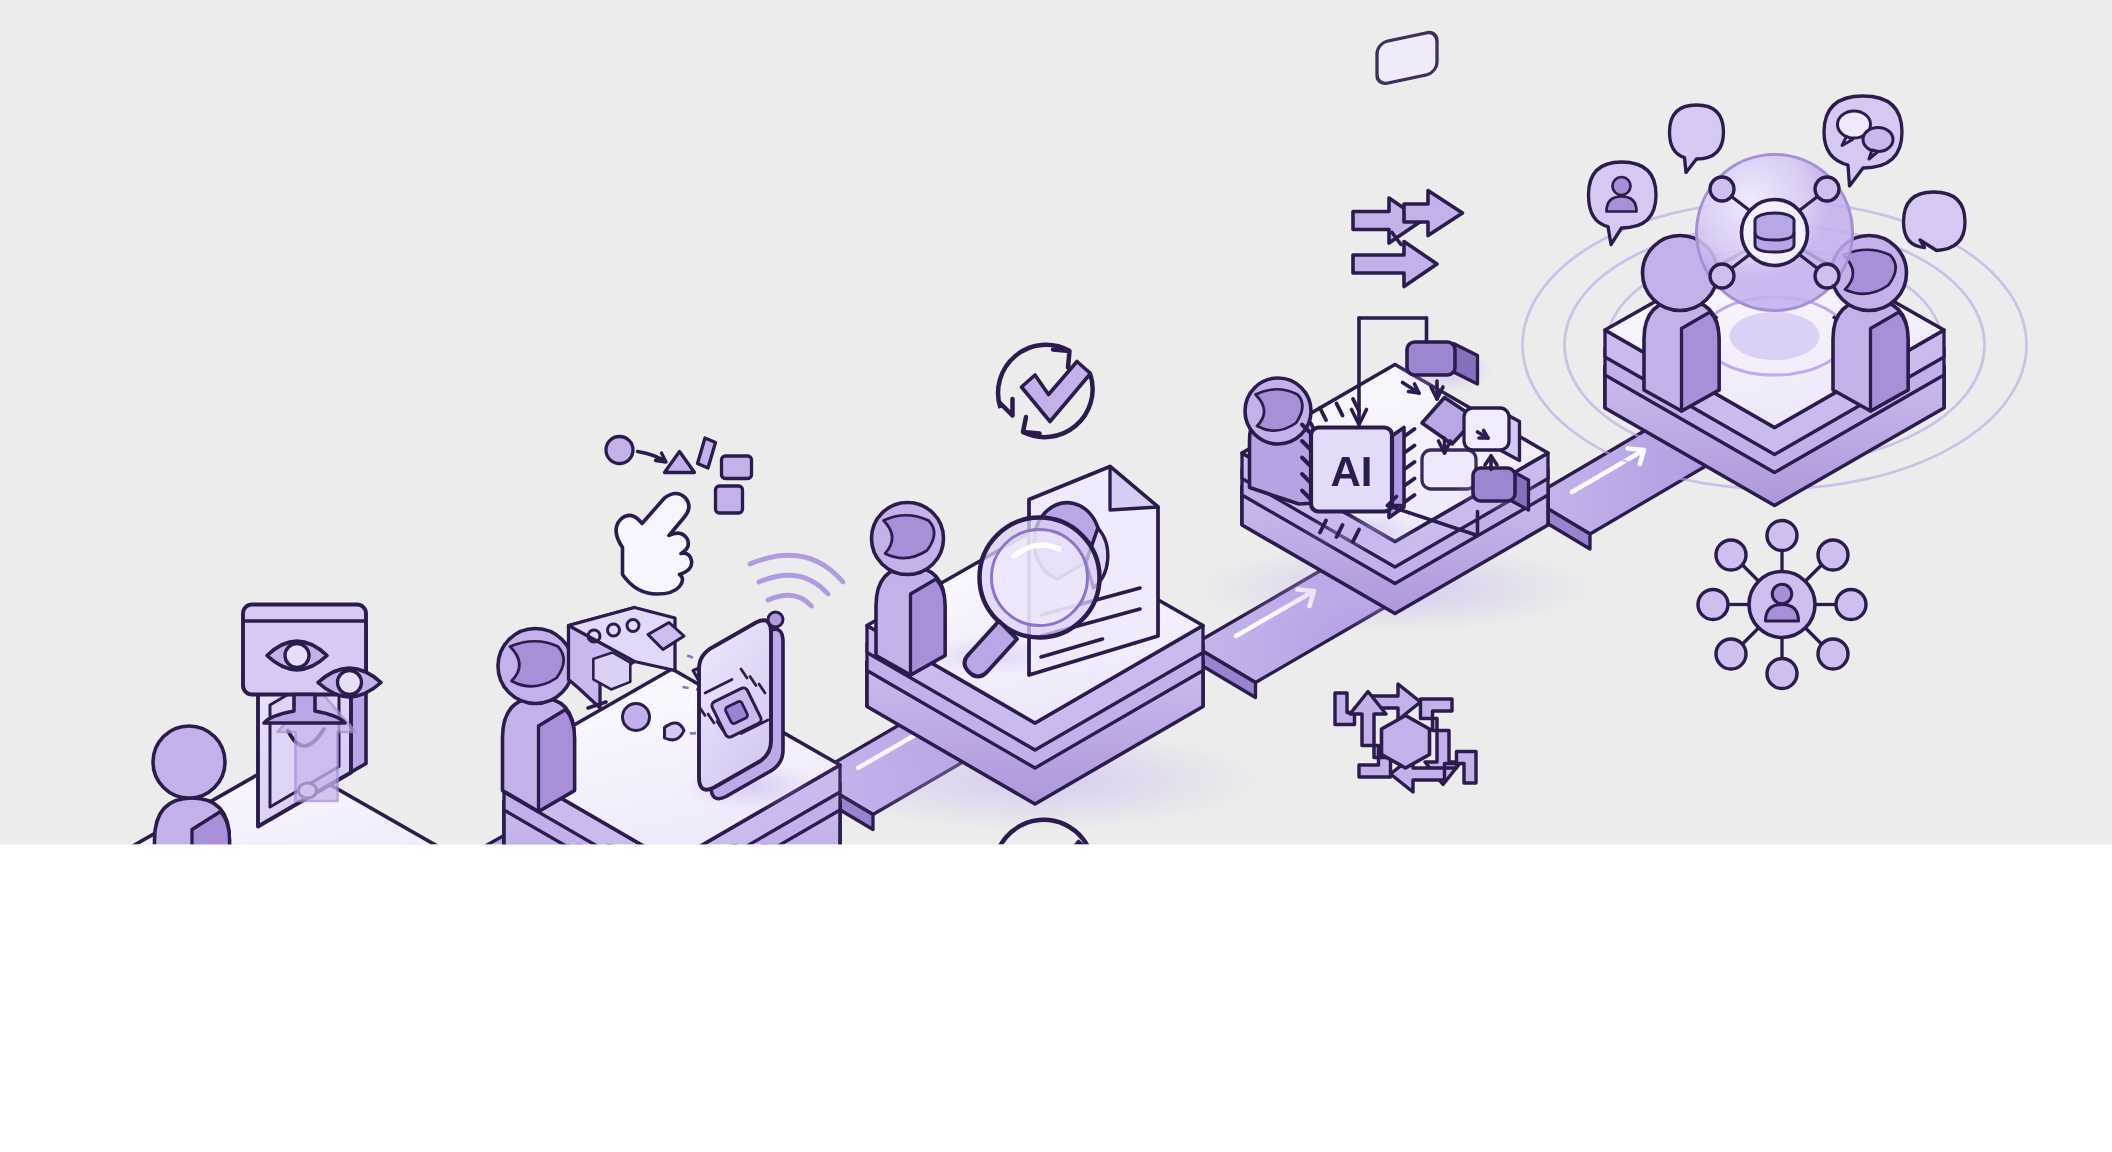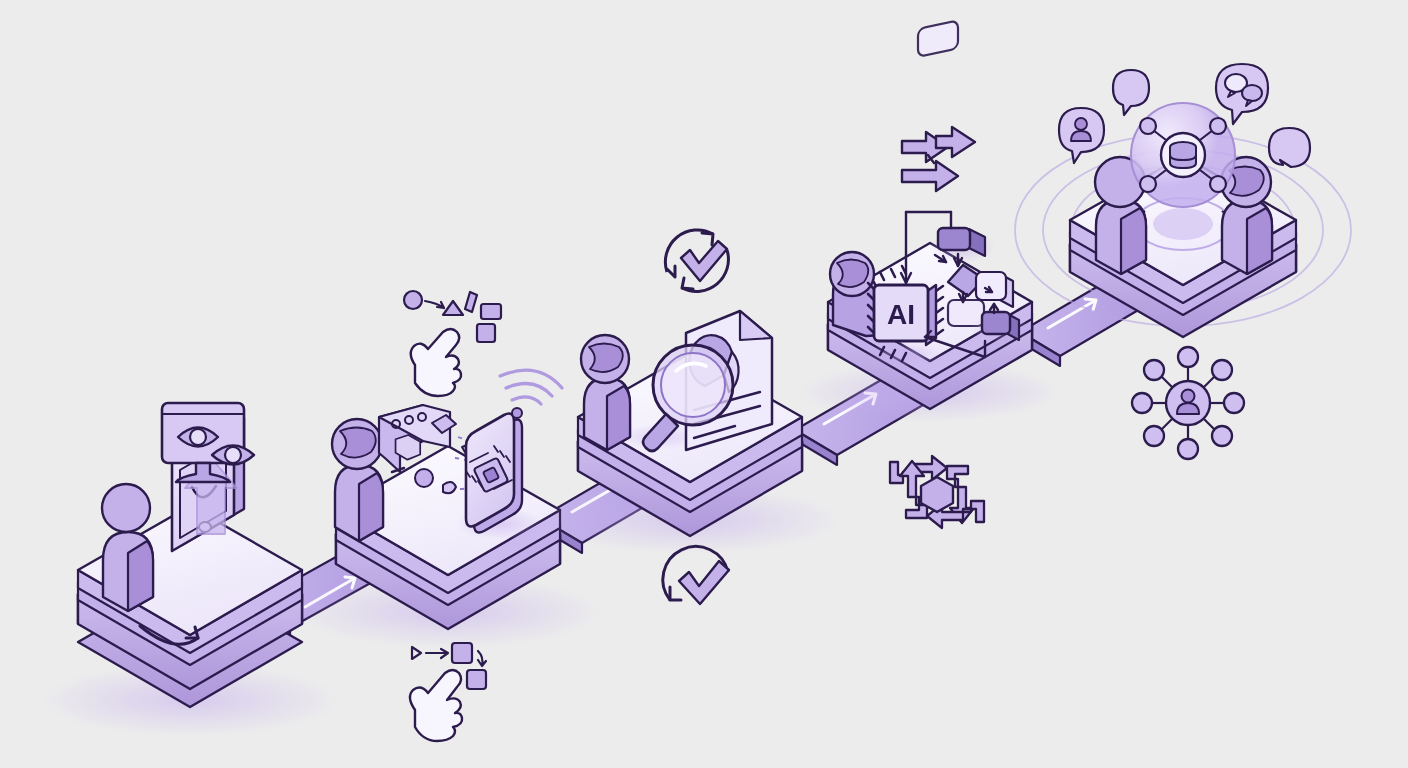--- a/index.html
+++ b/index.html
@@ -6,21 +6,21 @@
     margin: 0;
     padding: 0;
     background: #ffffff;
   }
   body {
     font-family: "Liberation Sans", sans-serif;
   }
   #canvas {
     position: relative;
     width: 1408px;
-    height: 768px;
+    height: 563px;
     overflow: hidden;
     background: #ececec;
   }
   #scene {
     position: absolute;
     inset: 0;
     width: 1408px;
     height: 768px;
     display: block;
   }

